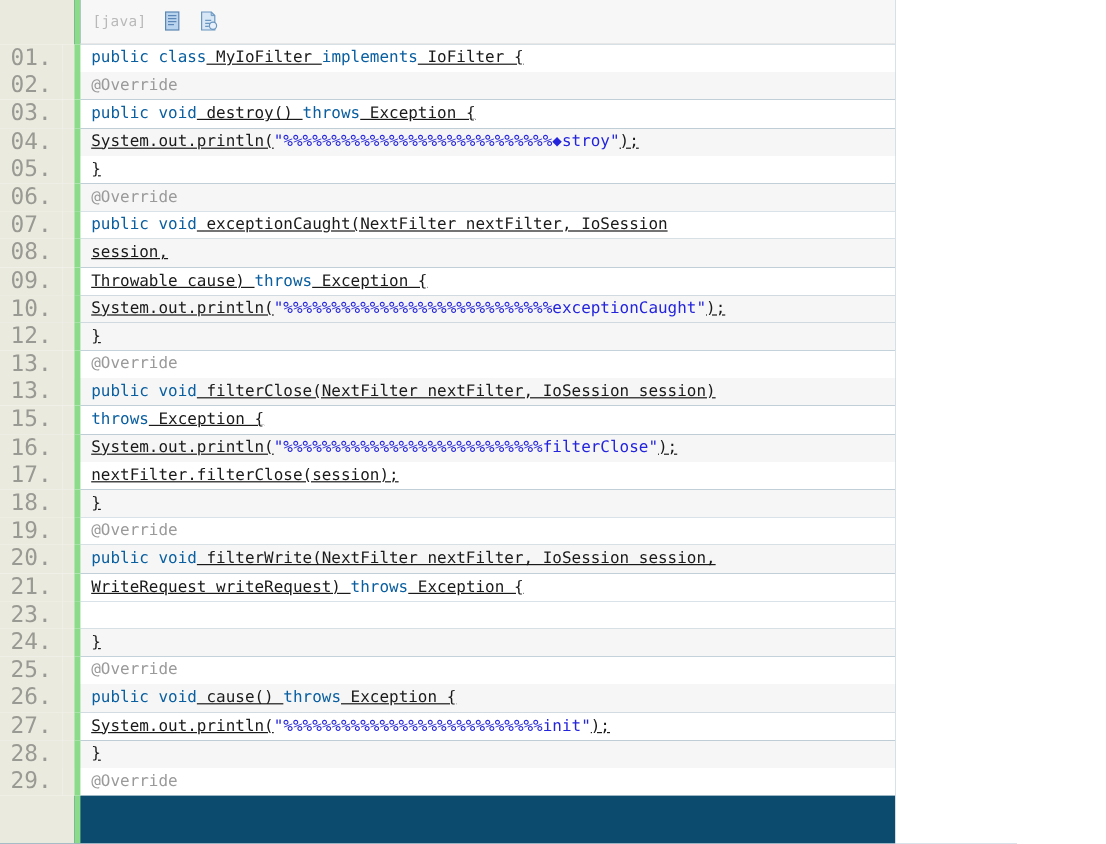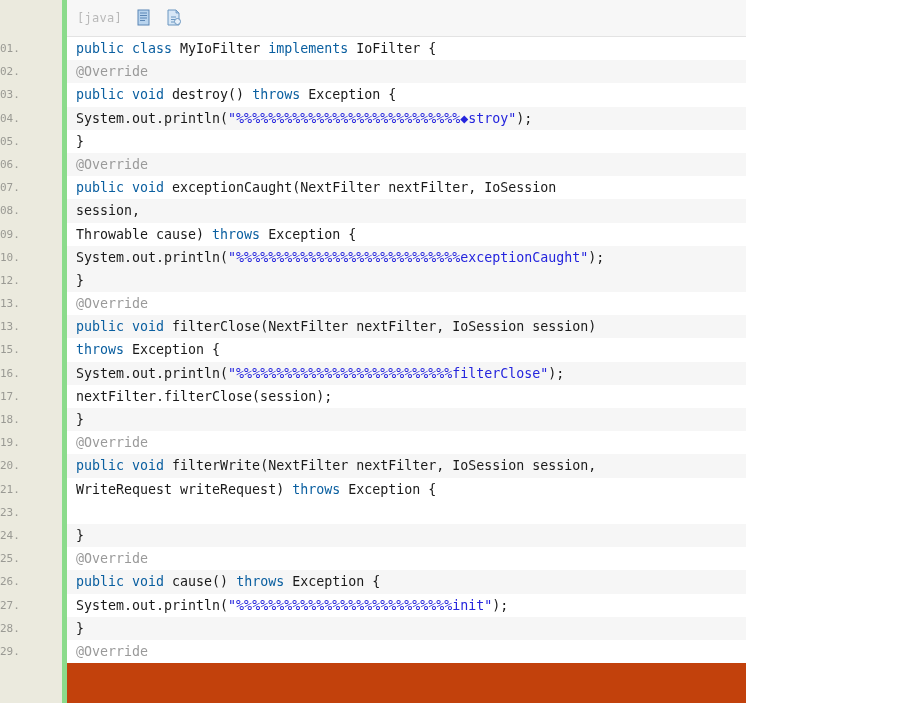--- a/index.html
+++ b/index.html
@@ -6,21 +6,21 @@
     margin: 0;
     padding: 0;
     background: #ffffff;
     font-family: "Liberation Sans", sans-serif;
   }
   #page {
     position: relative;
     width: 746px;
     height: 703px;
     overflow: hidden;
-    background: #c2410c;
+    background: #0c4a6e;
   }
 
   
   #page-right-border {
     position: absolute;
     top: 0;
     left: 907px;
     width: 1px;
     height: 703px;
     background: #cfcfcf;
@@ -109,25 +109,25 @@
   }
   .code-row.odd  { background: #ffffff; }
   .code-row.even { background: #f6f6f6; }
 
   .ln {
     position: absolute;
     left: 0;
     top: 0;
     width: 52px;
     height: 23.2px;
-    text-align: left;
+    text-align: center;
     color: #9a9a94;
     background: #ebeade;
     font-family: "DejaVu Sans Mono", monospace;
-    font-size: 11px;
+    font-size: 19px;
   }
   .lngap {
     position: absolute;
     left: 52px;
     top: 0;
     width: 10px;
     height: 23.2px;
     background: #ebeade;
   }
   .gbar {
@@ -143,21 +143,21 @@
     left: 76px;
     top: 0;
     height: 23.2px;
     color: #1a1a1a;
   }
 
   
   .kw  { color: #0a5fa0; font-weight: normal; }
   .ann { color: #9a9a9a; }
   .str { color: #2424dd; }
-  .pln { color: #1a1a1a; }
+  .pln { color: #1a1a1a; text-decoration: underline; }
 
   
   .float-btn {
     position: absolute;
     display: flex;
     align-items: center;
     gap: 8px;
     padding: 0 12px;
     height: 34px;
     cursor: pointer;

